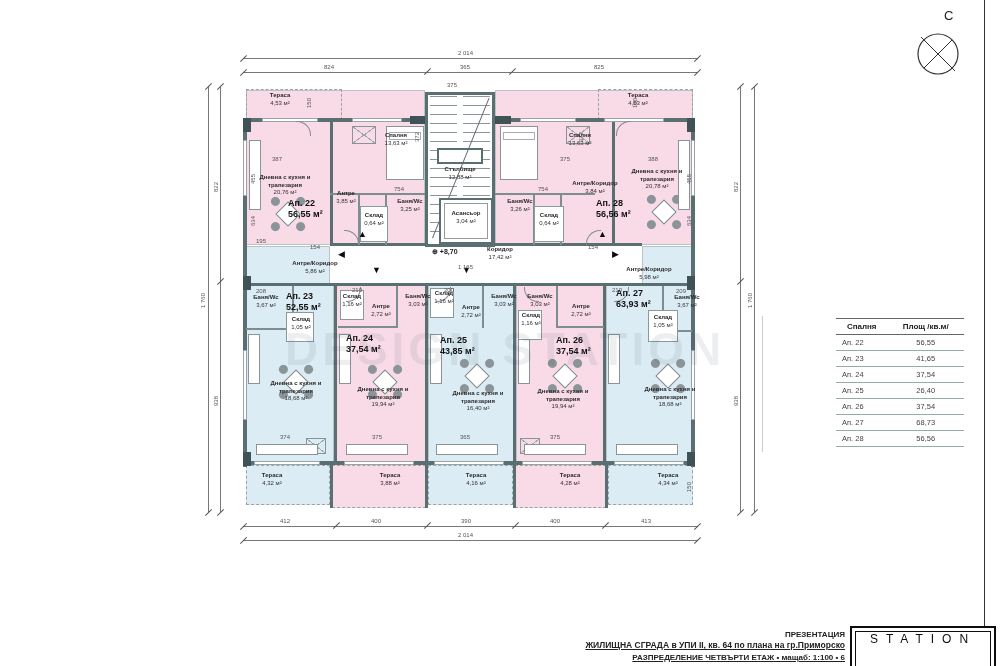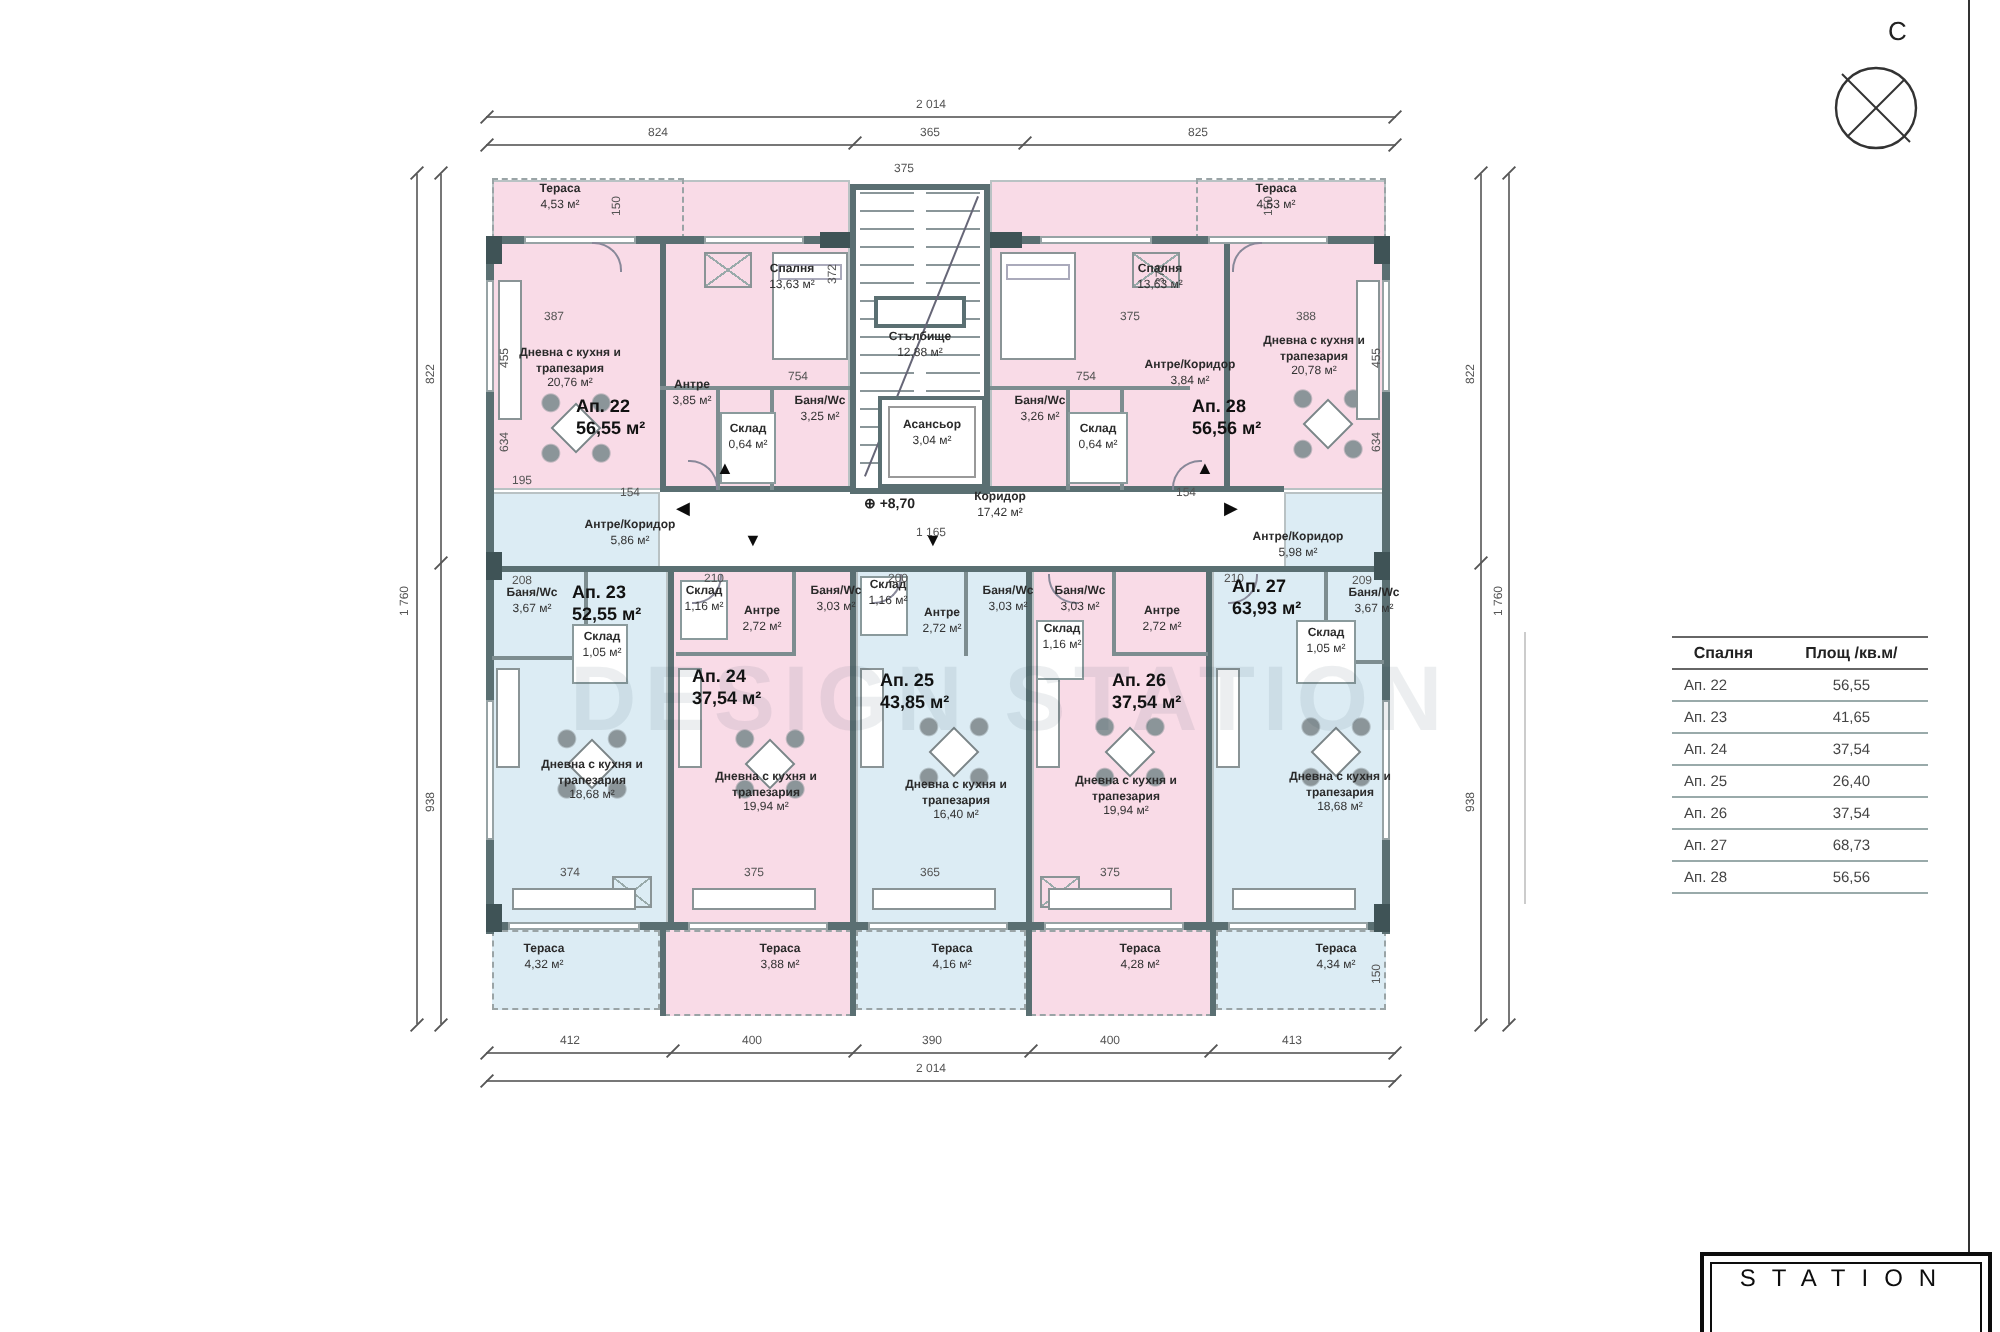--- a/index.html
+++ b/index.html
@@ -511,20 +511,25 @@
           <td class="c2">68,73</td>
         </tr>
     <tr>
           <td class="c1">Ап. 28</td>
           <td class="c2">56,56</td>
         </tr>
   </tbody>
     </table>
   <div class="tblsep" style="left:762px;top:316px;width:1px;height:136px;"></div>
 
+  <div id="tb-text">
+    <div class="l1">ПРЕЗЕНТАЦИЯ</div>
+    <div class="l2">ЖИЛИЩНА СГРАДА в УПИ II, кв. 64 по плана на гр.Приморско</div>
+    <div class="l3">РАЗПРЕДЕЛЕНИЕ ЧЕТВЪРТИ ЕТАЖ • мащаб: 1:100 • 6</div>
+  </div>
   <div id="logo">
     <div class="inner">
       <div class="d2">STATION</div>
     </div>
   </div>
 
   <div id="frame"></div>
 
 </div>
 

